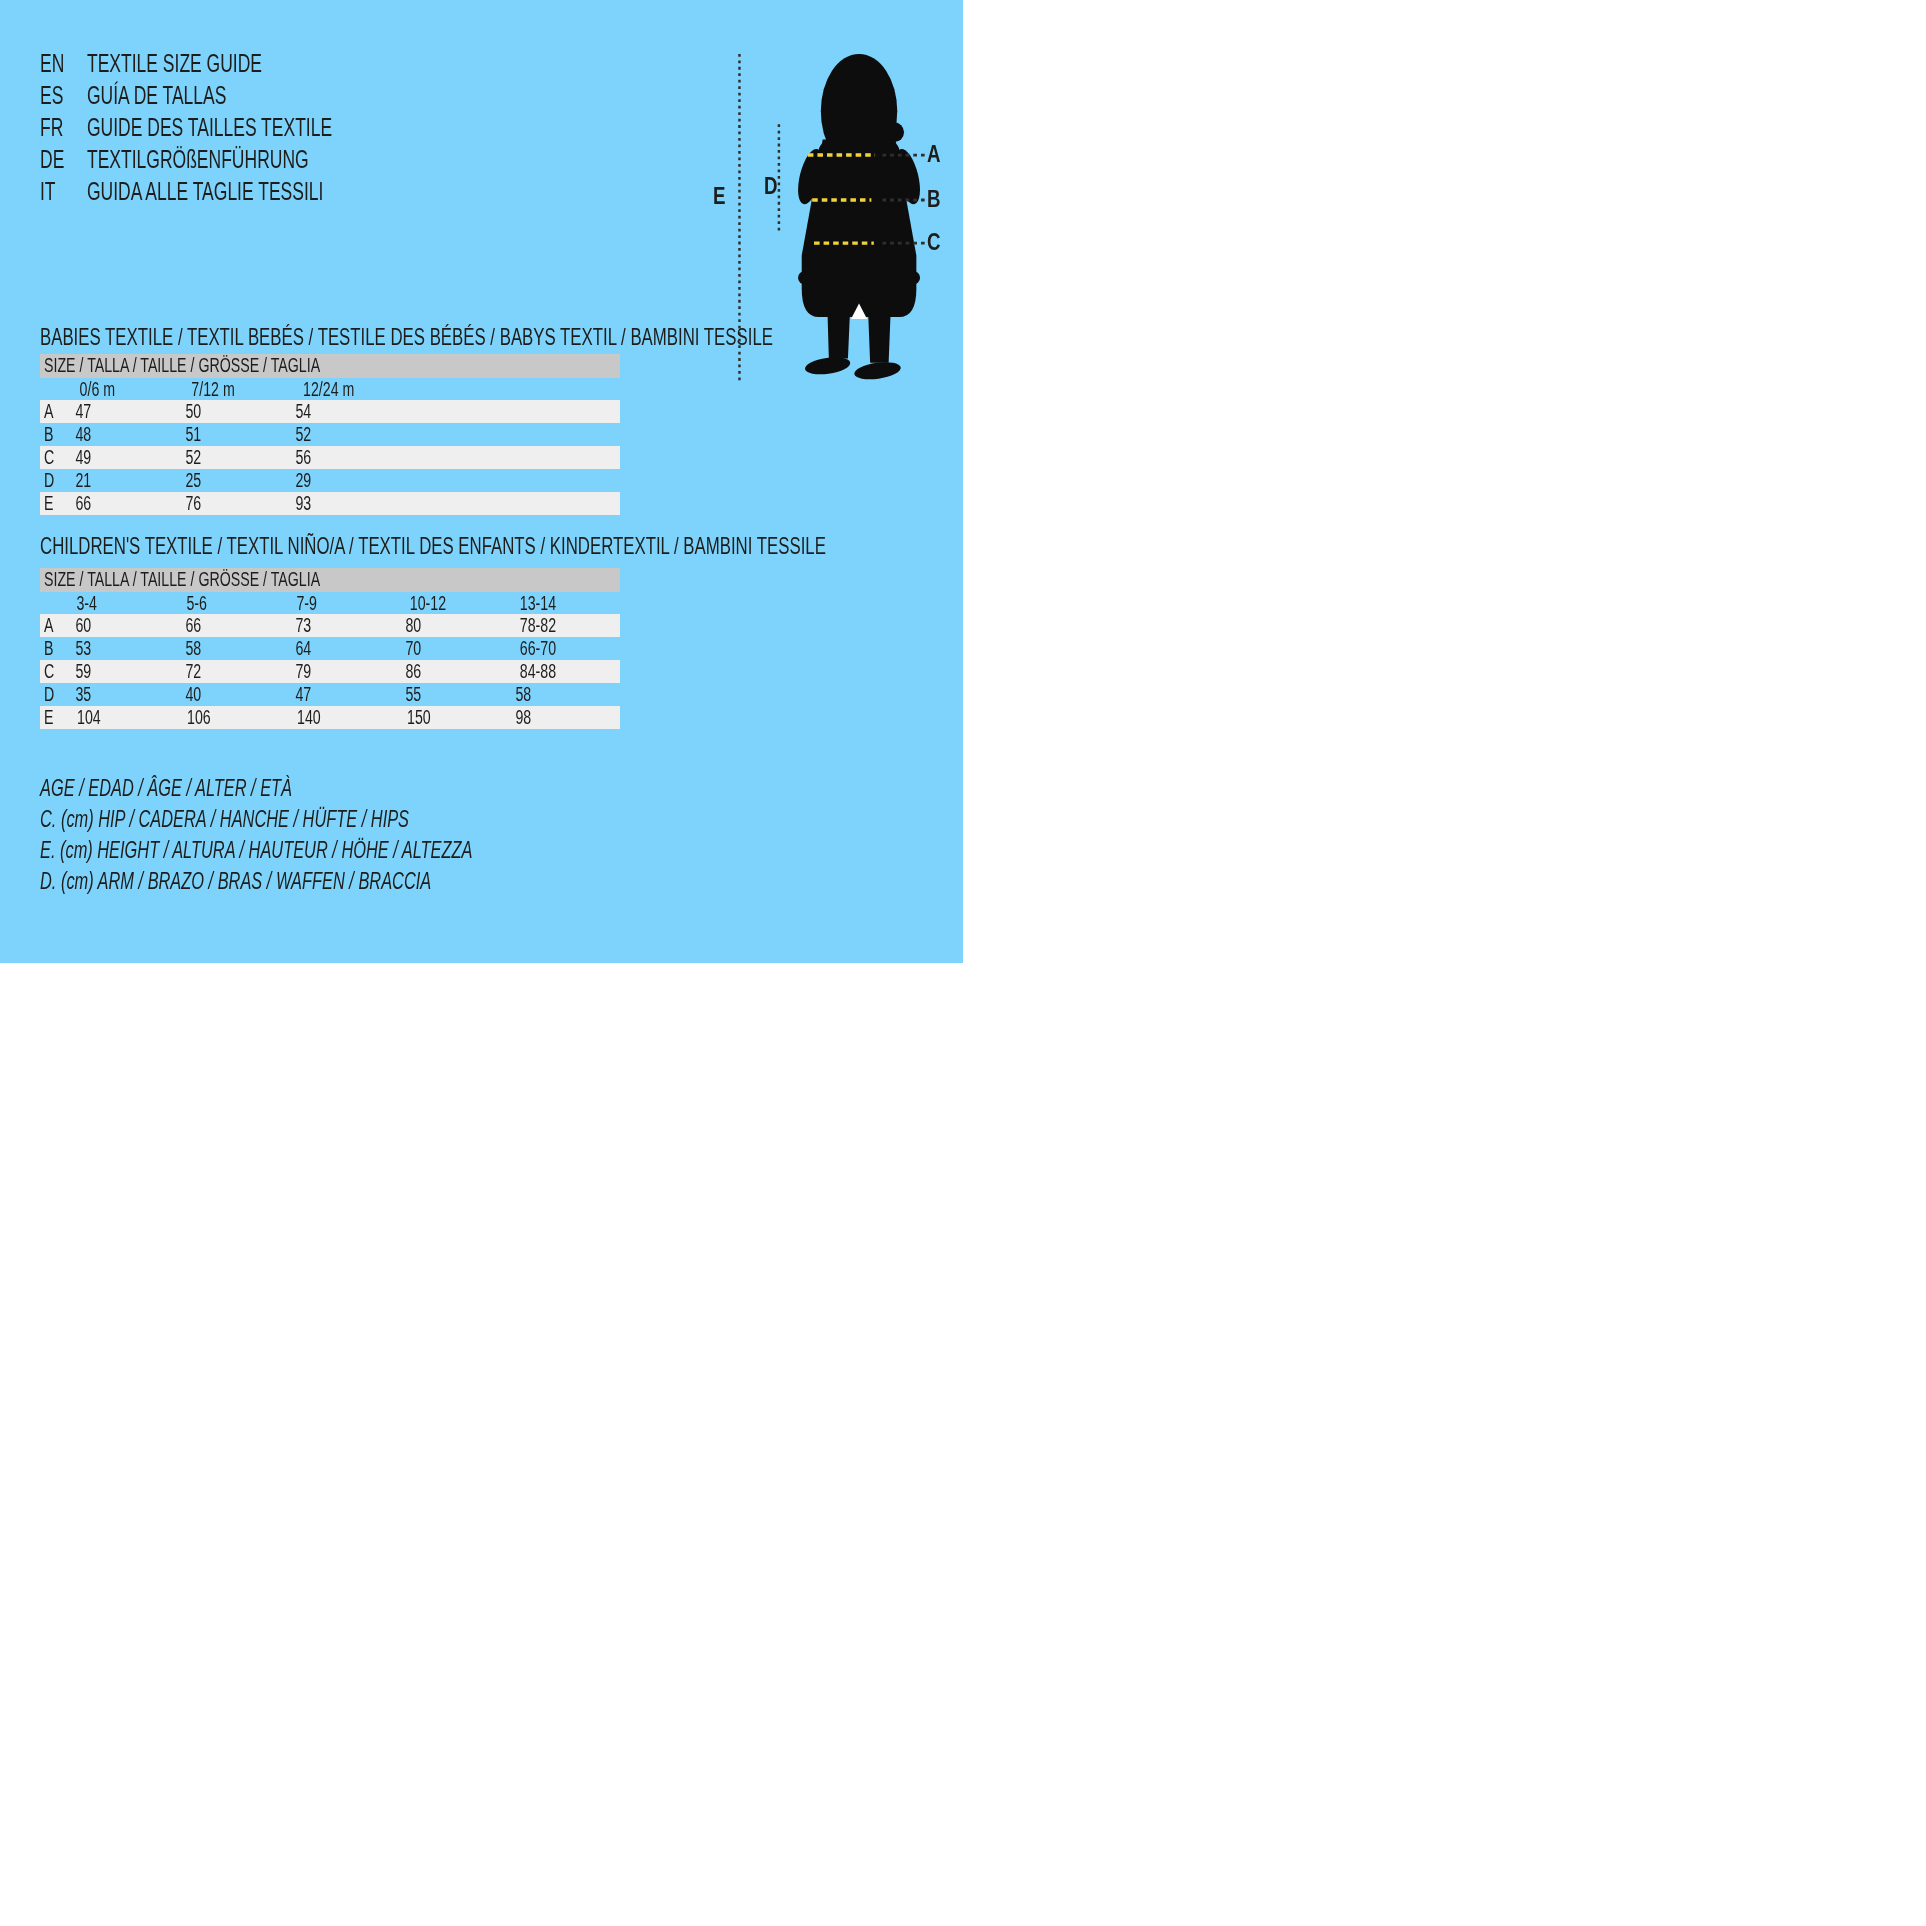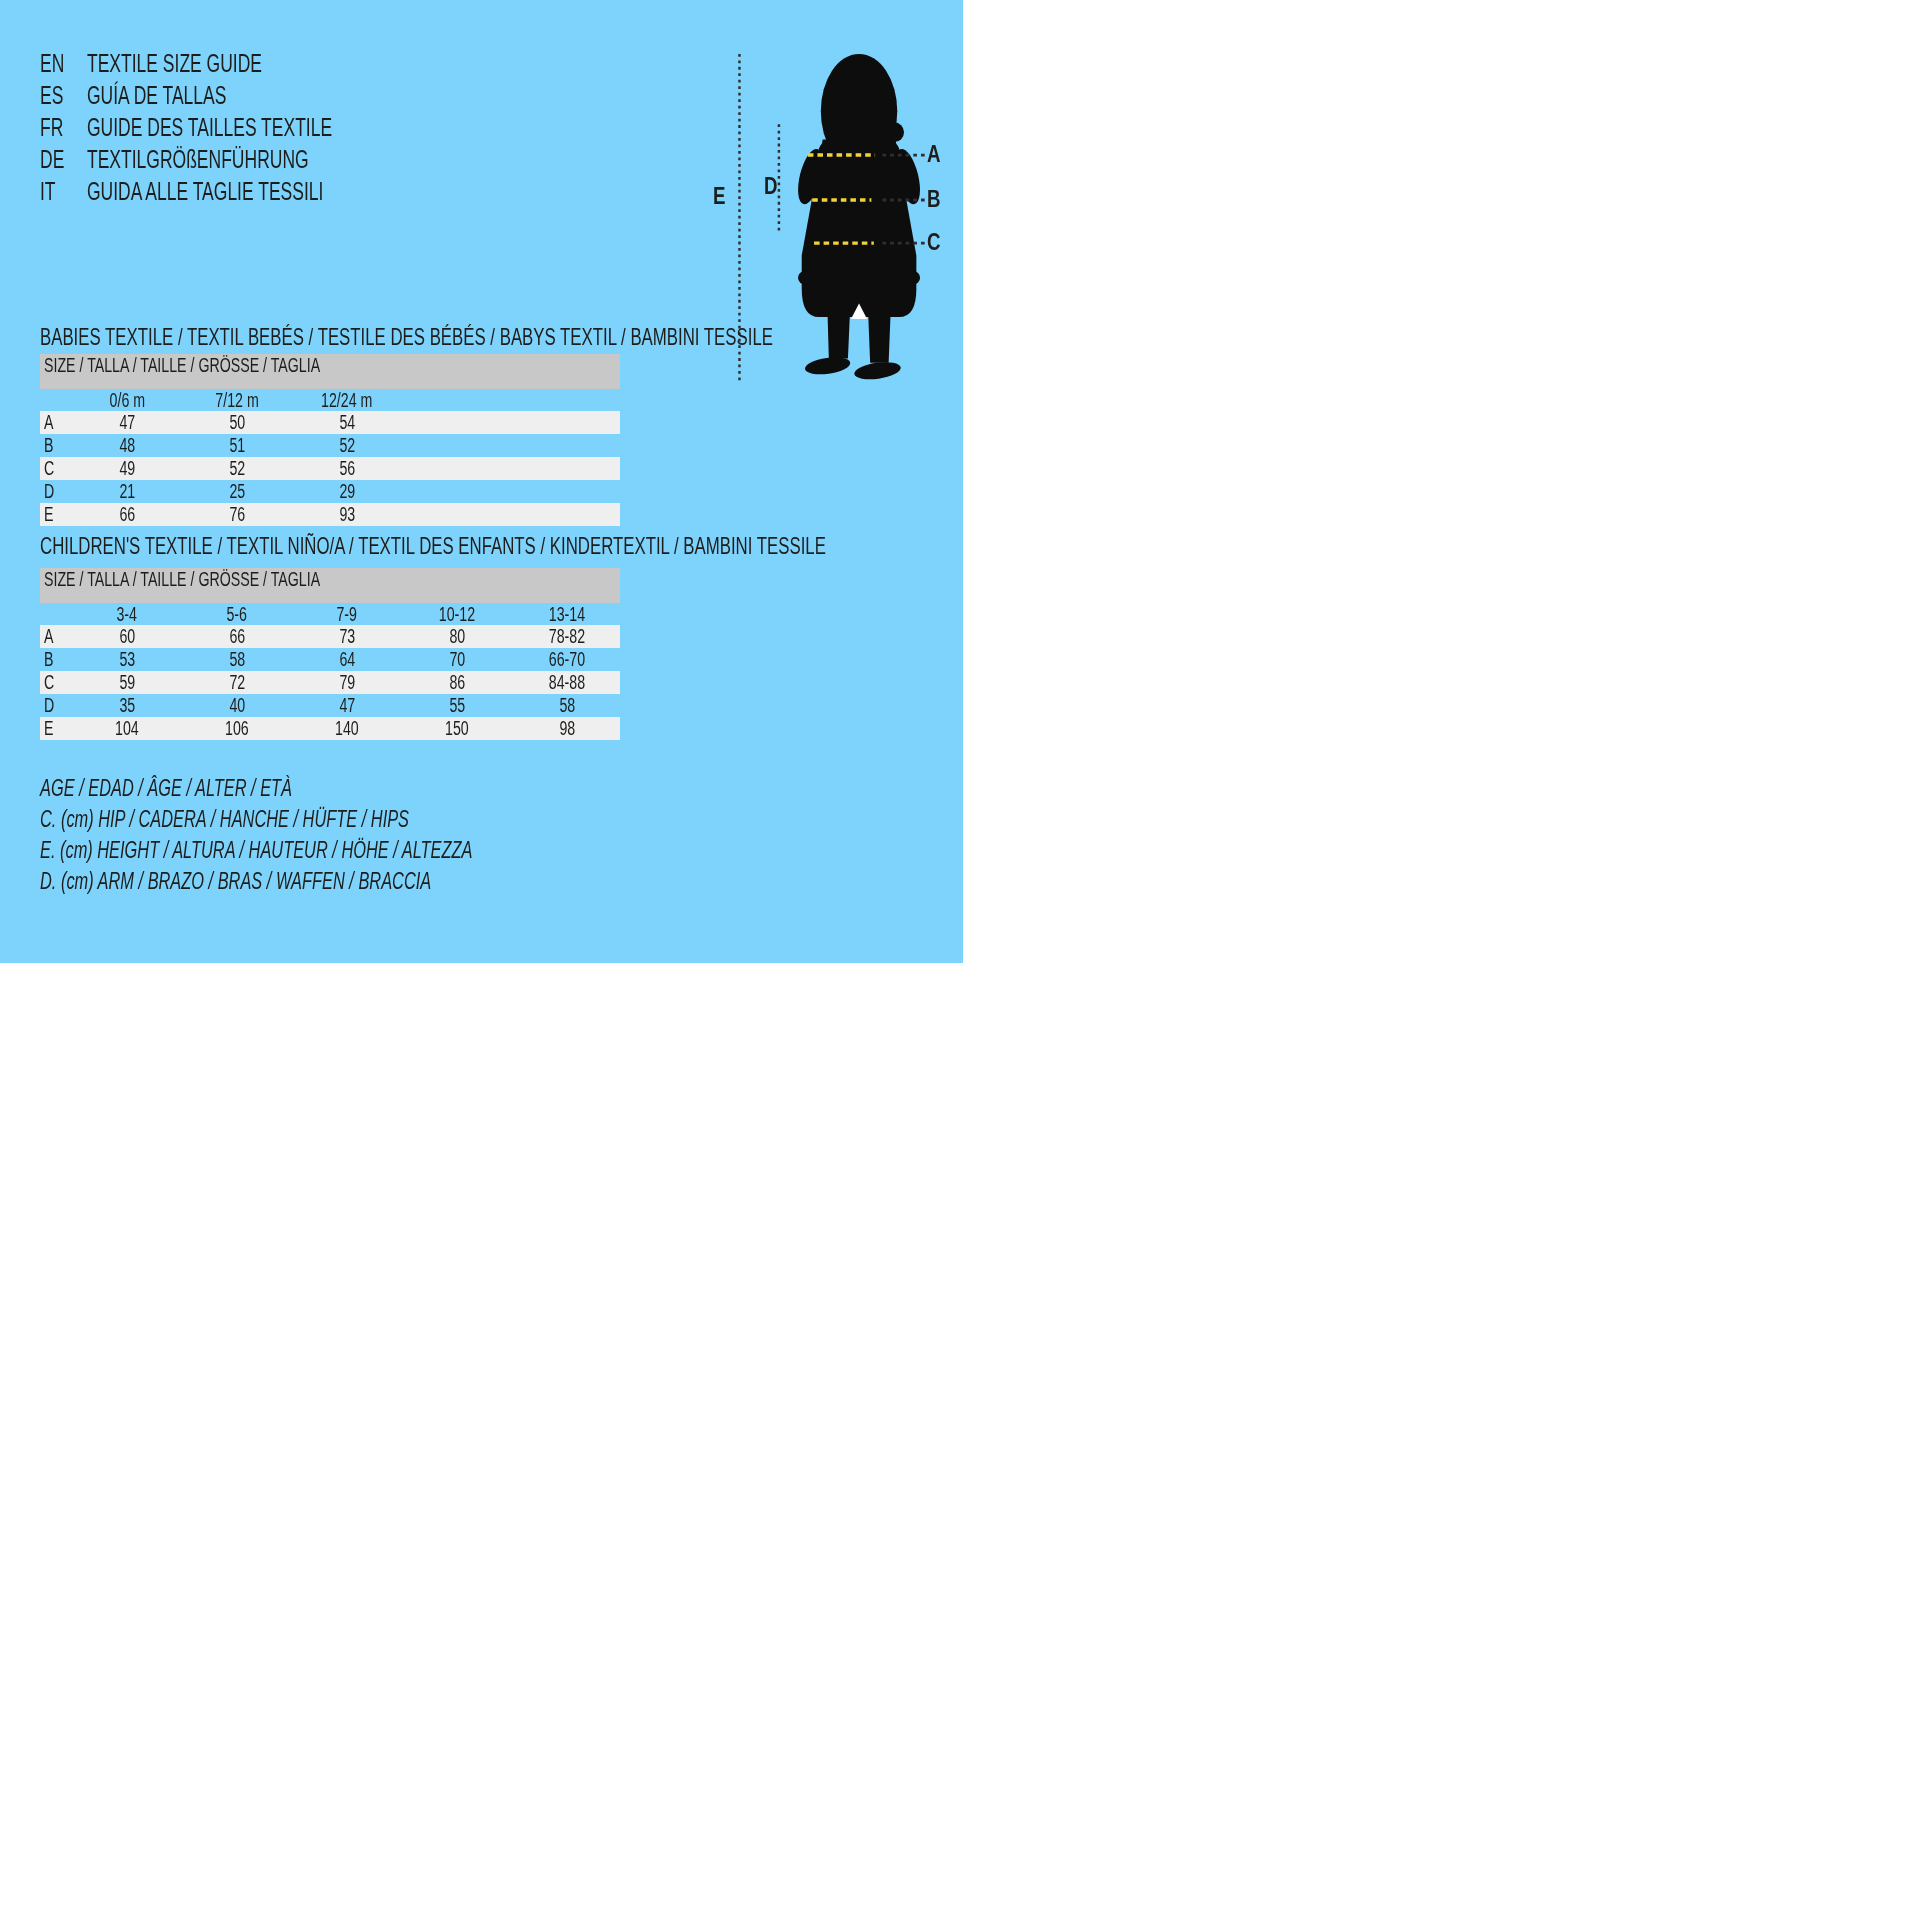--- a/index.html
+++ b/index.html
@@ -29,26 +29,26 @@
 
   
   .sect-title { position:absolute; left:40px; font-size:24px; line-height:27px; }
   .sect-title.babies   { top:323px; }
   .sect-title.children { top:532px; }
 
   
   .table { position:absolute; left:40px; width:580px; }
   .table.babies   { top:354px; }
   .table.children { top:568px; }
-  .thead { height:35px; background:#c8c8c8; line-height:23px; padding-left:4.3px; font-size:20.3px; }
+  .thead { height:24px; background:#c8c8c8; line-height:23px; padding-left:4.3px; font-size:20.3px; }
   .colrow, .trow { display:grid; grid-template-columns:32px repeat(5,110px); align-items:center; }
   .colrow { height:22px; font-size:20.3px; }
   .trow   { height:23px; font-size:20.3px; }
   .trow.stripe { background:#efefef; }
-  .cell { display:flex; justify-content:center; align-items:center; overflow:visible; }
+  .cell { display:flex; align-items:center; overflow:visible; }
   .cell.label { justify-content:flex-start; padding-left:4.3px; }
 
   
   .legend { position:absolute; left:40px; top:773px; }
   .legend-row { height:31px; line-height:31px; font-size:23.4px;font-style:italic; }
 </style>
 </head>
 <body>
 
 <div class="page">

